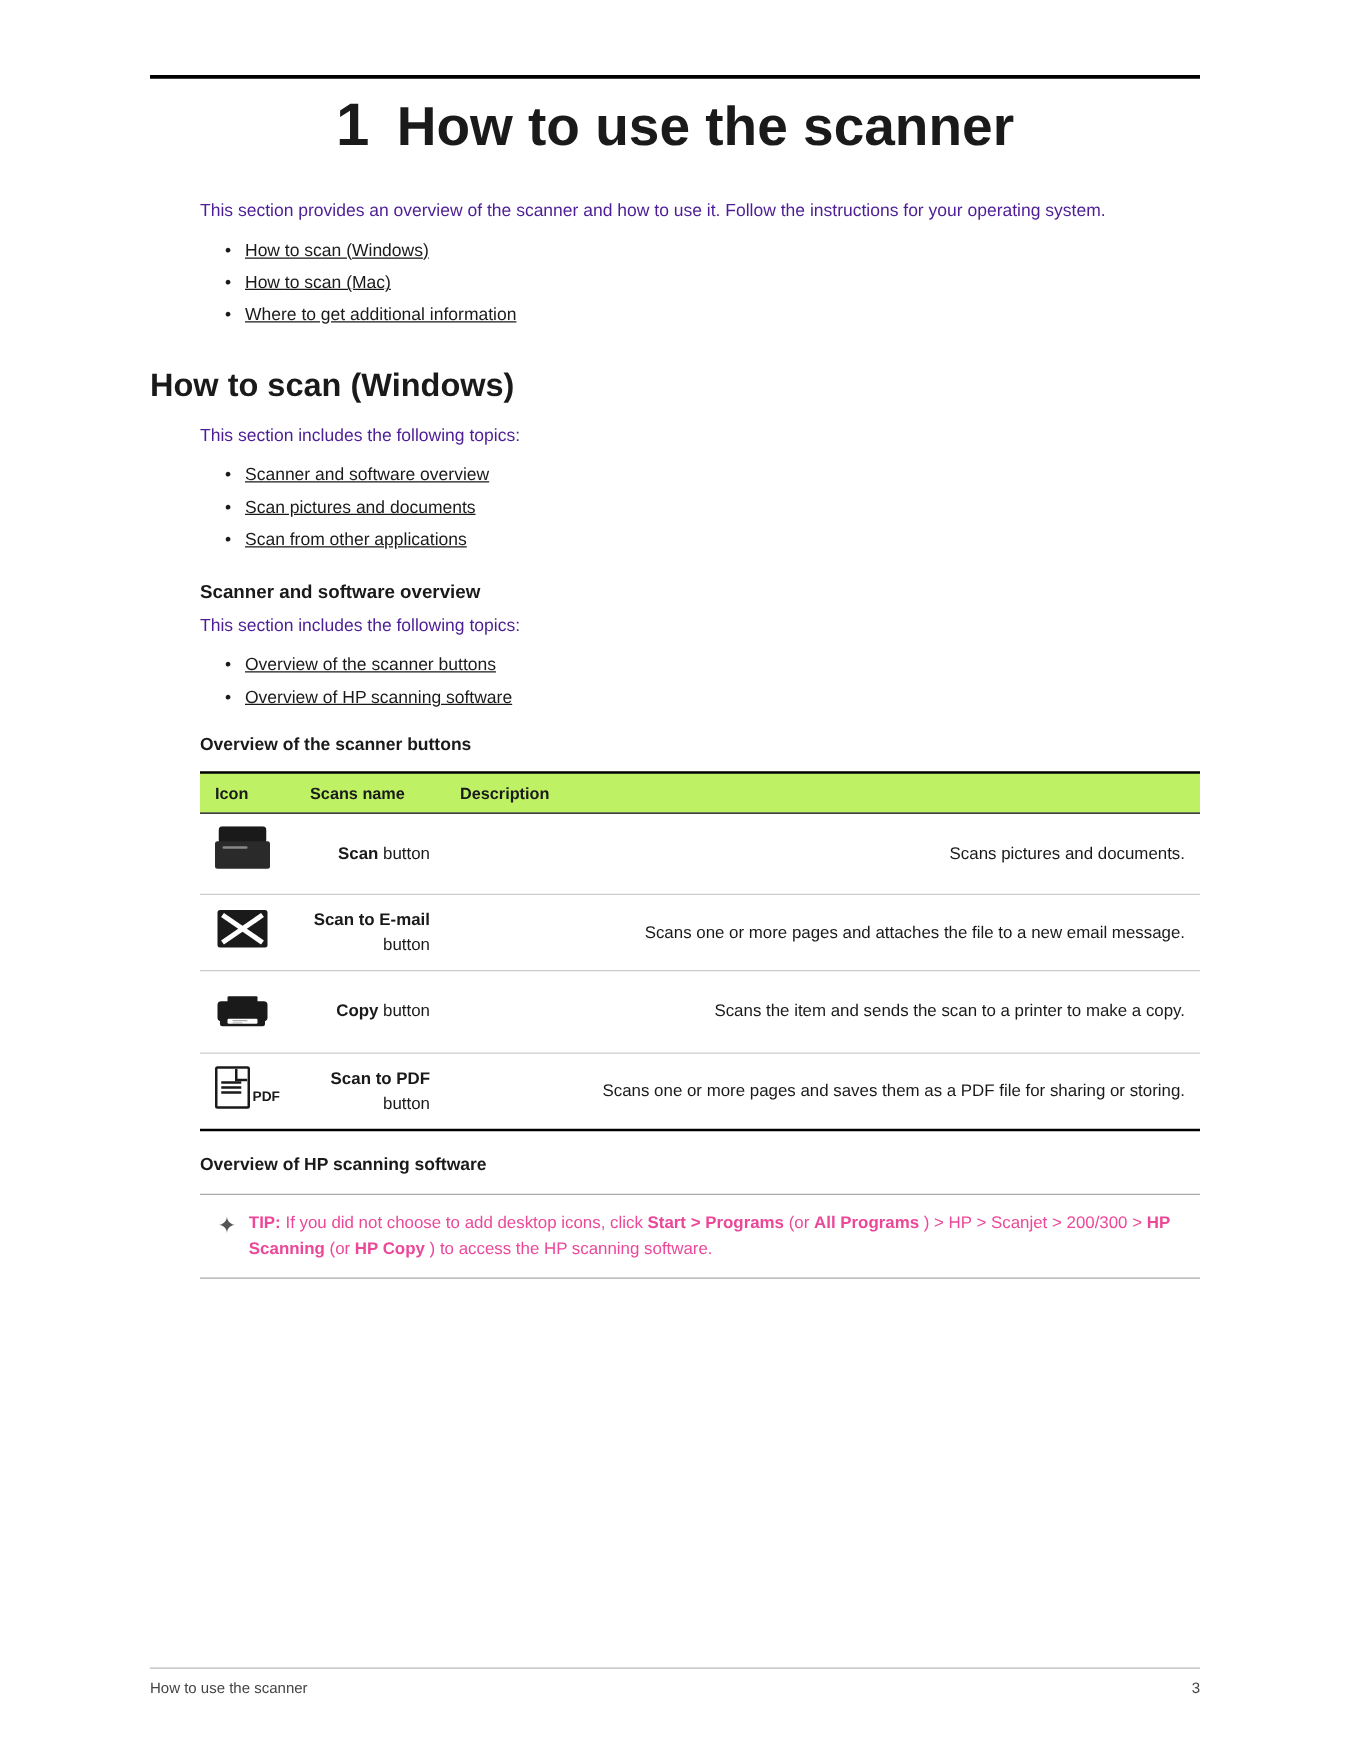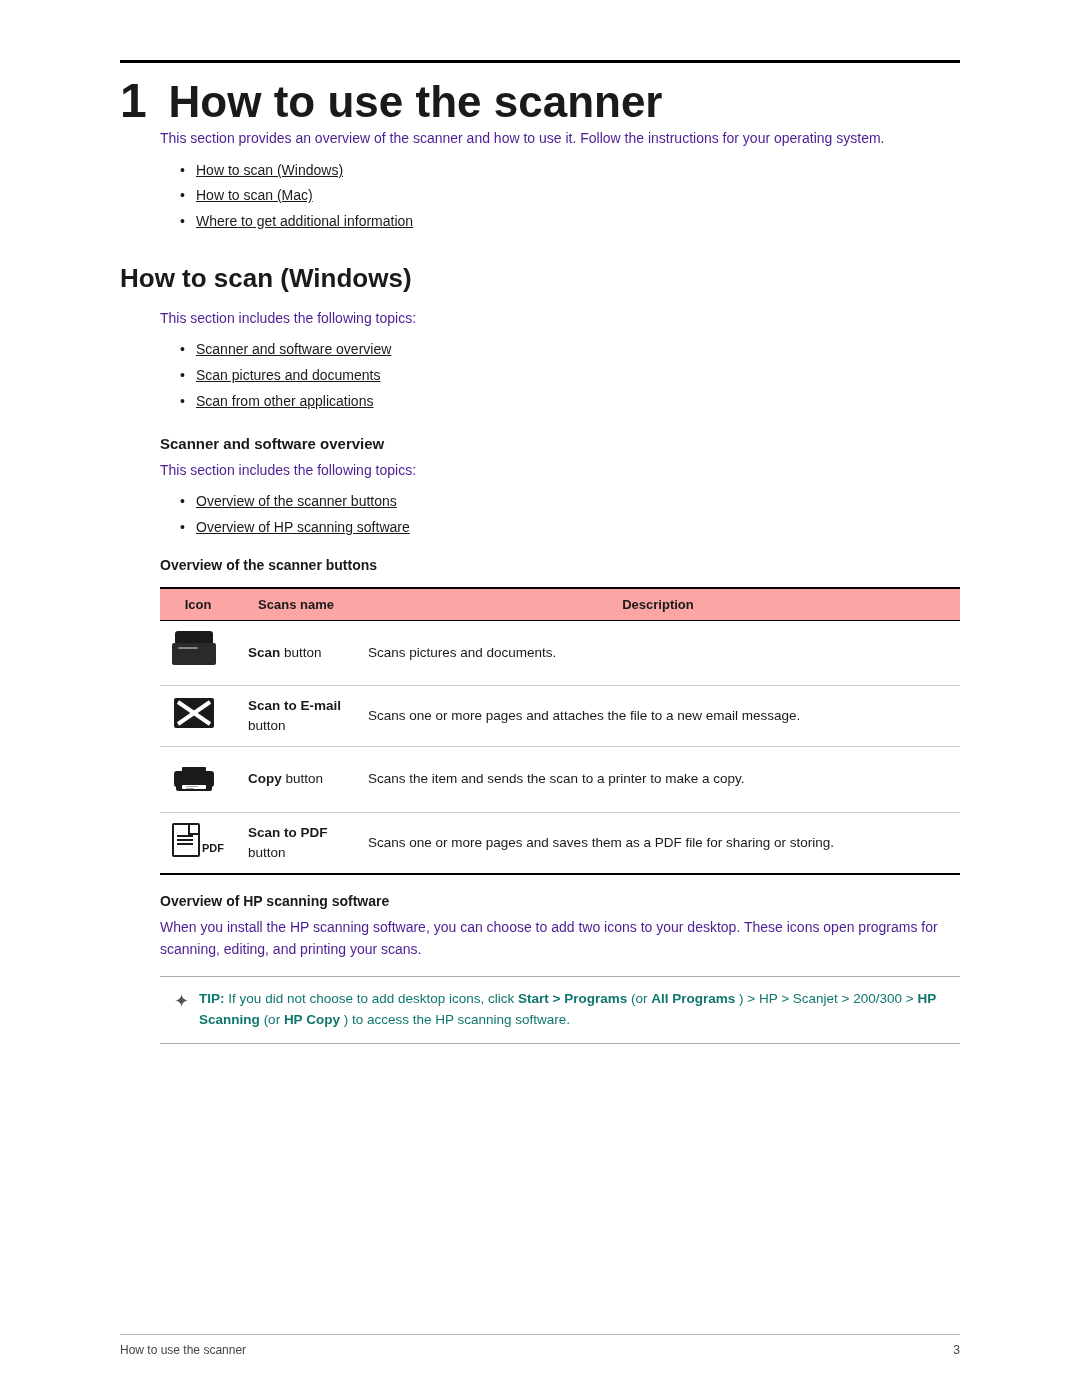--- a/index.html
+++ b/index.html
@@ -18,20 +18,22 @@
       width: 1080px;
       min-height: 1397px;
       padding: 60px 120px 80px 120px;
       position: relative;
     }
 
     
     .chapter-title-area {
       border-top: 3px solid #000;
       padding-top: 10px;
+      margin-bottom: 30px;
+      text-align: center;
     }
 
     .chapter-number {
       font-size: 48px;
       font-weight: bold;
       color: #1a1a1a;
       display: inline;
     }
 
     .chapter-title {
@@ -104,32 +106,33 @@
       width: 100%;
       border-collapse: collapse;
       margin-top: 14px;
       margin-bottom: 14px;
     }
 
     .scanner-table th {
       border-top: 2px solid #000;
       border-bottom: 1px solid #000;
       padding: 8px 12px;
-      text-align: center;
+      text-align: left;
       font-weight: bold;
       font-size: 13px;
-      background: #fca5a5;
+      background: #bef264;
     }
 
     .scanner-table td {
       padding: 10px 12px;
       vertical-align: middle;
       border-bottom: 1px solid #ccc;
       font-size: 13.5px;
       line-height: 1.5;
+      text-align: right;
     }
 
     .scanner-table tr:last-child td {
       border-bottom: 2px solid #000;
     }
 
     .scanner-table .icon-cell {
       width: 70px;
       text-align: left;
     }
@@ -203,21 +206,21 @@
     .tip-sun-icon {
       font-size: 18px;
       color: #555;
       flex-shrink: 0;
       margin-top: 1px;
     }
 
     .tip-text {
       font-size: 13.5px;
       line-height: 1.55;
-      color: #0f766e;
+      color: #ec4899;
     }
 
     .tip-text strong {
       font-weight: bold;
     }
 
     
     .page-footer {
       position: absolute;
       bottom: 40px;
@@ -367,21 +370,20 @@
             </div>
           </td>
           <td class="btn-name-cell"><strong>Scan to PDF</strong><br>button</td>
           <td>Scans one or more pages and saves them as a PDF file for sharing or storing.</td>
         </tr>
       </tbody>
     </table>
 
     <h4 class="subsubsection-heading">Overview of HP scanning software</h4>
 
-    <p>When you install the HP scanning software, you can choose to add two icons to your desktop. These icons open programs for scanning, editing, and printing your scans.</p>
 
     <div class="tip-box">
       <span class="tip-sun-icon">✦</span>
       <span class="tip-text">
         <strong>TIP:</strong>
         <span> If you did not choose to add desktop icons, click </span>
         <strong>Start &gt; Programs</strong>
         <span> (or </span>
         <strong>All Programs</strong>
         <span>) &gt; HP &gt; Scanjet &gt; 200/300 &gt; </span>

